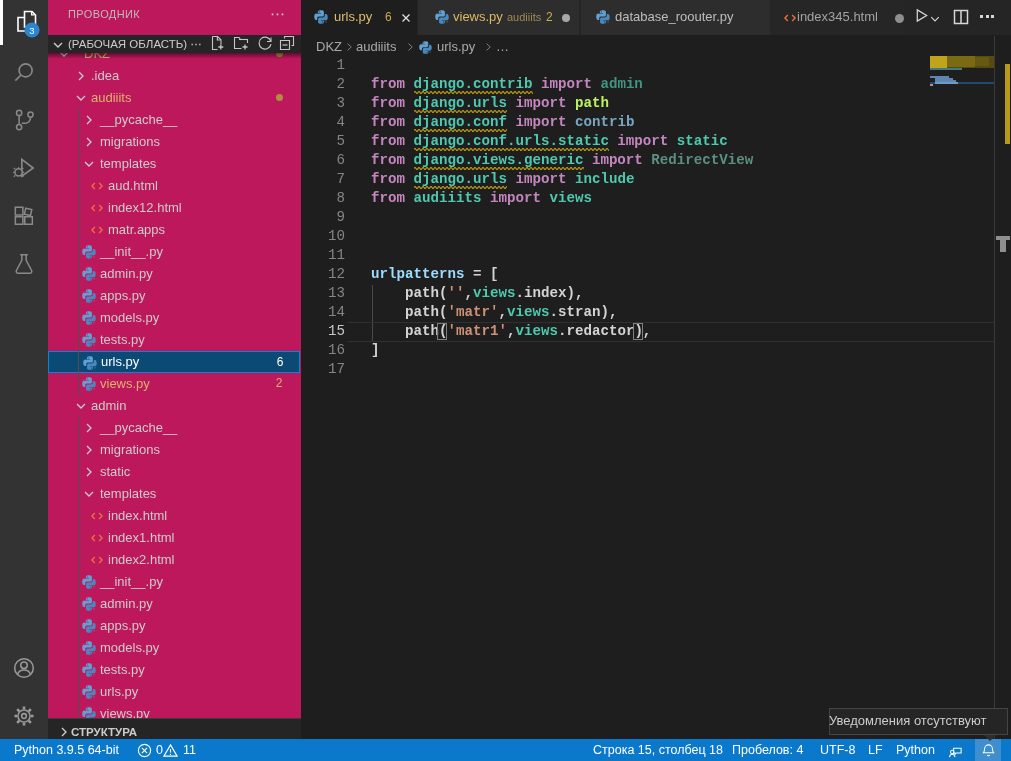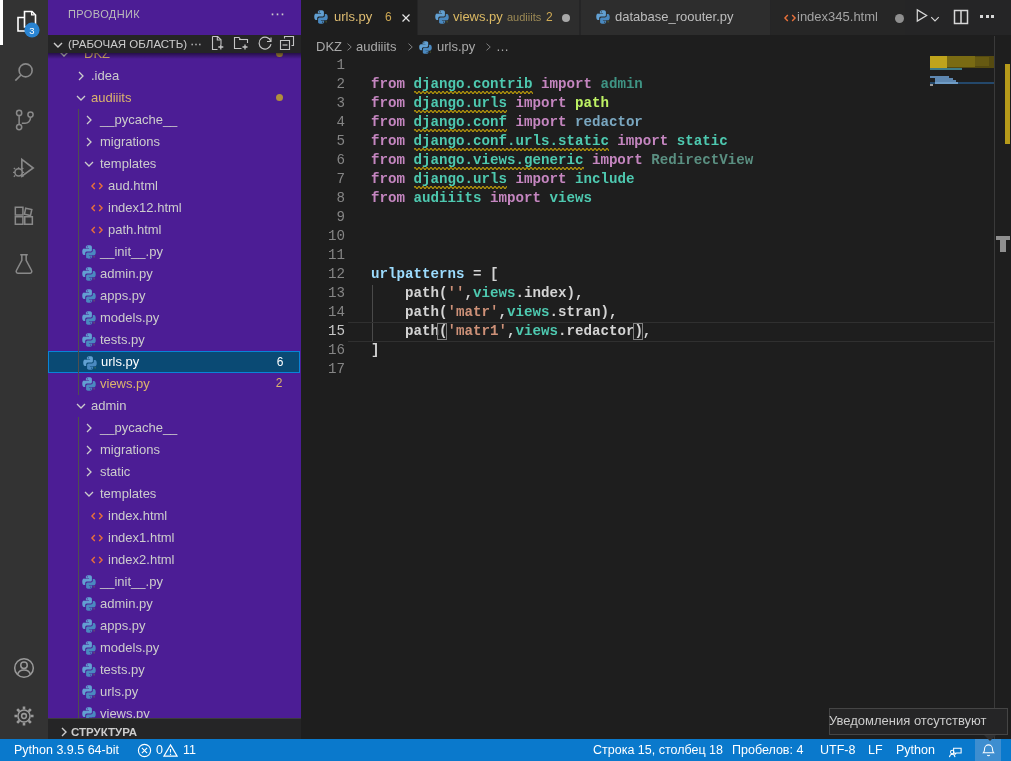--- a/index.html
+++ b/index.html
@@ -1,19 +1,19 @@
 <!DOCTYPE html>
 <html><head><meta charset="utf-8">
 <style>
 * { margin:0; padding:0; box-sizing:border-box; }
 html,body { width:1011px; height:761px; background:#1e1e1e; overflow:hidden;
   font-family:"Liberation Sans", sans-serif; }
 .abs { position:absolute; }
 #activitybar { position:absolute; left:0; top:0; width:48px; height:739px; background:#333333; }
-#sidebar { position:absolute; left:48px; top:0; width:253px; height:739px; background:#4c1d95; overflow:hidden; }
+#sidebar { position:absolute; left:48px; top:0; width:253px; height:739px; background:#be185d; overflow:hidden; }
 #editor { position:absolute; left:301px; top:0; width:710px; height:739px; background:#1e1e1e; }
 #statusbar { position:absolute; left:0; top:739px; width:1011px; height:22px; background:#0a79cc;
   color:#ffffff; font-size:12.5px; }
 .aicon { position:absolute; left:12px; }
 .trow { position:absolute; left:0; width:253px; height:22px; }
 .trow.sel { background:#0a4a74; border:1px solid #0884d8; width:252px; }
 .ticon { position:absolute; top:3px; }
 .tlabel { position:absolute; top:3.5px; font-size:13px; white-space:pre; }
 .trow.sel .tlabel { top:2.5px; }
 .tdot { position:absolute; left:228px; top:7.5px; width:7px; height:7px; border-radius:50%; background:#b08f3c; }
@@ -142,21 +142,21 @@
 <div class="trow" style="top:196.5px">
 <svg class="ticon" style="left:42px;top:4px" width="14" height="14" viewBox="0 0 16 16">
           <use href="#htmlico"></use>
         </svg>
 <span class="tlabel" style="left:60px;color:#cccccc">index12.html</span>
 </div>
 <div class="trow" style="top:218.5px">
 <svg class="ticon" style="left:42px;top:4px" width="14" height="14" viewBox="0 0 16 16">
           <use href="#htmlico"></use>
         </svg>
-<span class="tlabel" style="left:60px;color:#cccccc">path.html</span>
+<span class="tlabel" style="left:60px;color:#cccccc">matr.apps</span>
 </div>
 <div class="trow" style="top:240.5px">
 <svg class="ticon" style="left:34px;top:4px" width="14" height="14" viewBox="0 0 110 110">
           <use href="#pylogo"></use>
         </svg>
 <span class="tlabel" style="left:52px;color:#cccccc">__init__.py</span>
 </div>
 <div class="trow" style="top:262.5px">
 <svg class="ticon" style="left:34px;top:4px" width="14" height="14" viewBox="0 0 110 110">
           <use href="#pylogo"></use>
@@ -414,21 +414,21 @@
 <div class="lnum" style="top:226.5px;color:#858585">10</div>
 <div class="lnum" style="top:245.5px;color:#858585">11</div>
 <div class="lnum" style="top:264.5px;color:#858585">12</div>
 <div class="lnum" style="top:283.5px;color:#858585">13</div>
 <div class="lnum" style="top:302.5px;color:#858585">14</div>
 <div class="lnum" style="top:321.5px;color:#c6c6c6">15</div>
 <div class="lnum" style="top:340.5px;color:#858585">16</div>
 <div class="lnum" style="top:359.5px;color:#858585">17</div>
 <div class="cline" style="top:74.5px"><span style="color:#C586C0">from </span><span style="color:#4EC9B0">django.contrib</span><span style="color:#C586C0"> import </span><span style="color:#3f9484">admin</span></div>
 <div class="cline" style="top:93.5px"><span style="color:#C586C0">from </span><span style="color:#4EC9B0">django.urls</span><span style="color:#C586C0"> import </span><span style="color:#bef264">path</span></div>
-<div class="cline" style="top:112.5px"><span style="color:#C586C0">from </span><span style="color:#4EC9B0">django.conf</span><span style="color:#C586C0"> import </span><span style="color:#7aa7c0">redactor</span></div>
+<div class="cline" style="top:112.5px"><span style="color:#C586C0">from </span><span style="color:#4EC9B0">django.conf</span><span style="color:#C586C0"> import </span><span style="color:#7aa7c0">contrib</span></div>
 <div class="cline" style="top:131.5px"><span style="color:#C586C0">from </span><span style="color:#4EC9B0">django.conf.urls.static</span><span style="color:#C586C0"> import </span><span style="color:#4EC9B0">static</span></div>
 <div class="cline" style="top:150.5px"><span style="color:#C586C0">from </span><span style="color:#4EC9B0">django.views.generic</span><span style="color:#C586C0"> import </span><span style="color:#5a8f81">RedirectView</span></div>
 <div class="cline" style="top:169.5px"><span style="color:#C586C0">from </span><span style="color:#4EC9B0">django.urls</span><span style="color:#C586C0"> import </span><span style="color:#4EC9B0">include</span></div>
 <div class="cline" style="top:188.5px"><span style="color:#C586C0">from </span><span style="color:#4EC9B0">audiiits</span><span style="color:#C586C0"> import </span><span style="color:#4EC9B0">views</span></div>
 <div class="cline" style="top:264.5px"><span style="color:#9CDCFE">urlpatterns</span><span style="color:#d4d4d4"> = [</span></div>
 <div class="cline" style="top:283.5px"><span style="color:#d4d4d4">&nbsp;&nbsp;&nbsp;&nbsp;path(</span><span style="color:#ce9178">''</span><span style="color:#d4d4d4">,</span><span style="color:#4EC9B0">views</span><span style="color:#d4d4d4">.index),</span></div>
 <div class="cline" style="top:302.5px"><span style="color:#d4d4d4">&nbsp;&nbsp;&nbsp;&nbsp;path(</span><span style="color:#ce9178">'matr'</span><span style="color:#d4d4d4">,</span><span style="color:#4EC9B0">views</span><span style="color:#d4d4d4">.stran),</span></div>
 <div class="cline" style="top:321.5px"><span style="color:#d4d4d4">&nbsp;&nbsp;&nbsp;&nbsp;path(</span><span style="color:#ce9178">'matr1'</span><span style="color:#d4d4d4">,</span><span style="color:#4EC9B0">views</span><span style="color:#d4d4d4">.redactor),</span></div>
 <div class="cline" style="top:340.5px"><span style="color:#d4d4d4">]</span></div>
 <svg style="position:absolute;left:413.5px;top:89.5px;overflow:hidden" width="119.0" height="5" viewBox="0 0 119.0 5">

